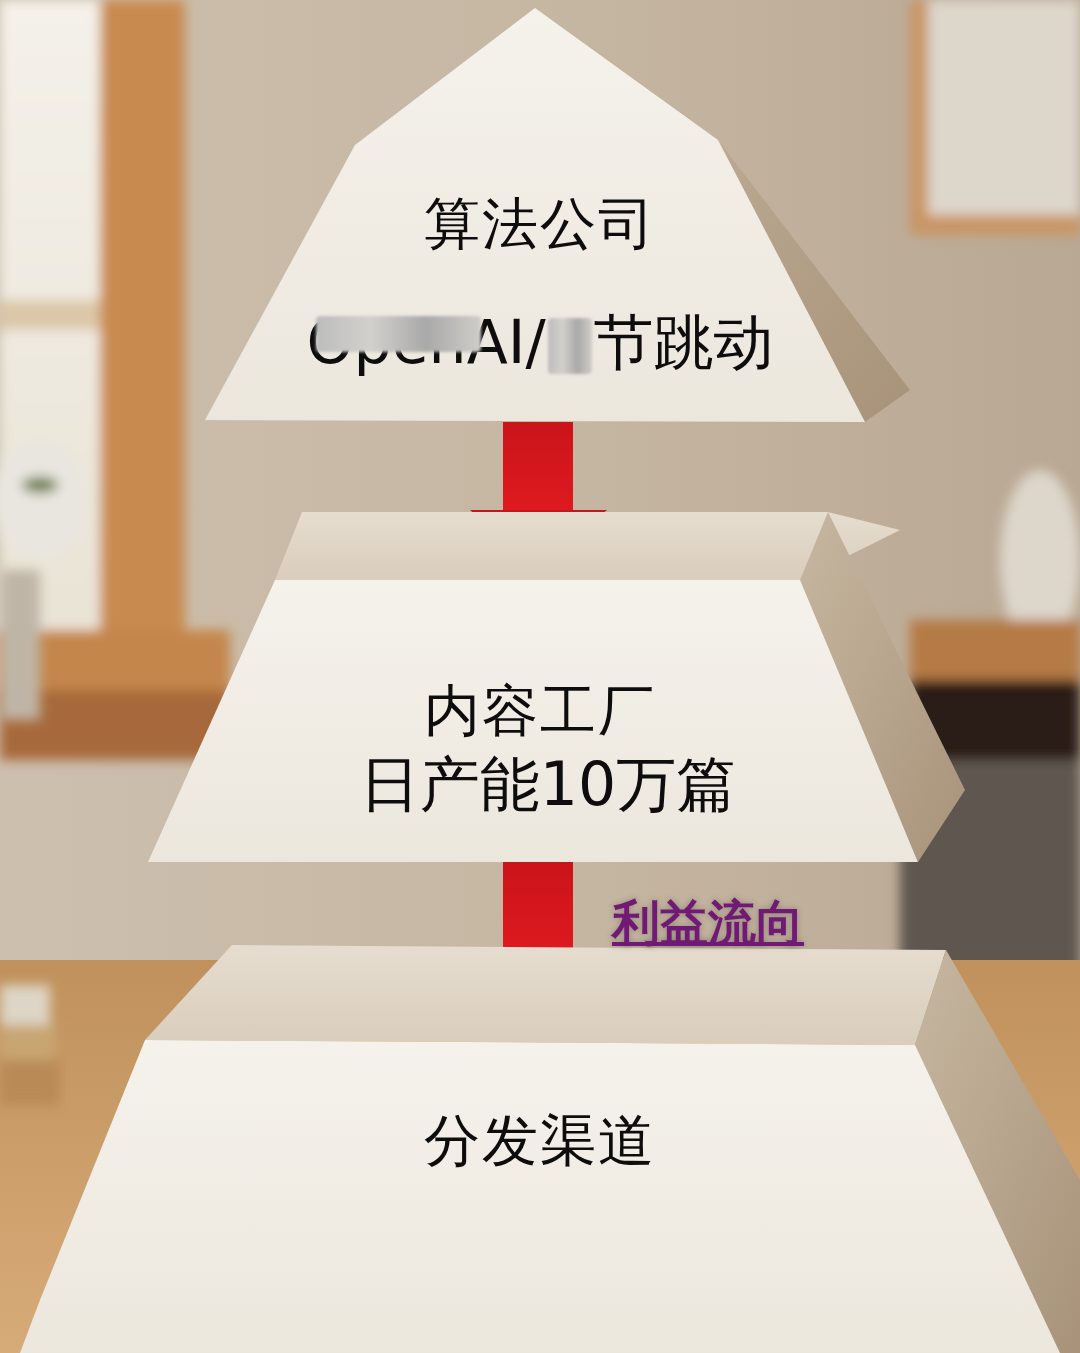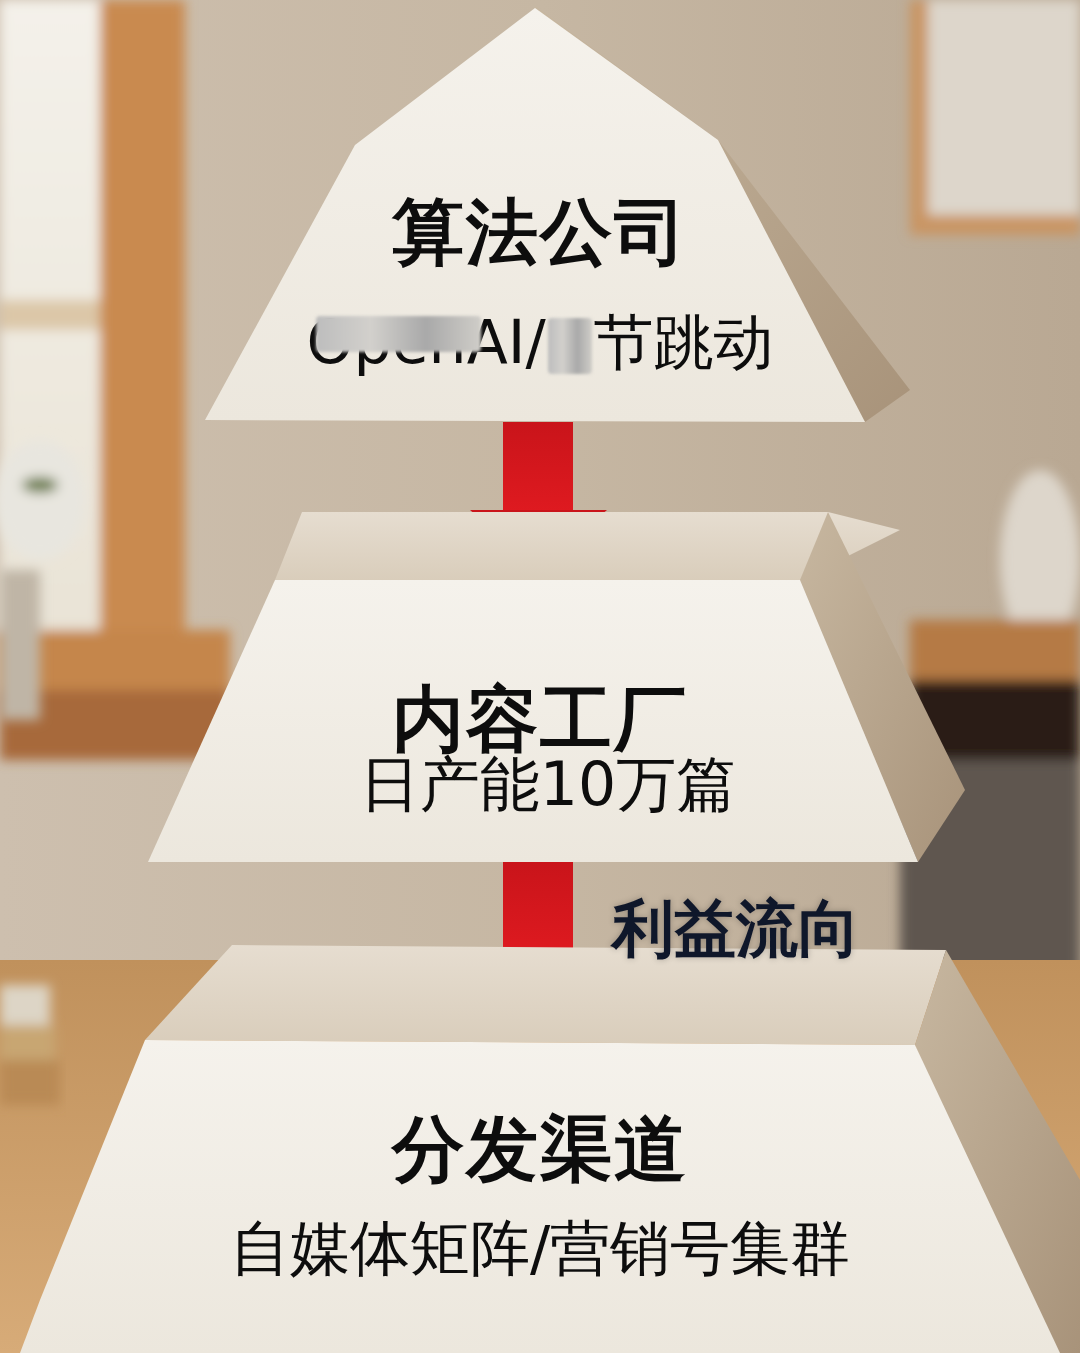--- a/index.html
+++ b/index.html
@@ -7,29 +7,29 @@
       width: 1080px; height: 1353px; overflow: hidden;
       font-family: "DejaVu Sans", "Liberation Sans", sans-serif;
       background: #c9bba8;
     }
     .scene { position: relative; width: 1080px; height: 1353px; overflow: hidden; }
     svg.bg, svg.fg { position: absolute; left: 0; top: 0; }
     .label {
       position: absolute; left: 0; width: 1080px; text-align: center;
       color: #0d0d0d; white-space: nowrap; line-height: 1;
     }
-    .title { font-weight: bold; font-size: 72px; letter-spacing: 2px; }
+    .title { font-weight: normal; font-size: 56px; letter-spacing: 2px; }
     .subtitle { font-size: 60px; }
     .blur {
       display: inline-block; background: linear-gradient(90deg,#bdbdbd,#d2d0cc,#a9a9a9,#cfcdc8);
       filter: blur(1.5px); vertical-align: middle; border-radius: 4px;
     }
     .flow-label {
-      position: absolute; color: #0f172a; font-weight: bold; font-size: 62px;
-      line-height: 1; text-shadow: 0 0 6px rgba(0,0,0,0.25); white-space: nowrap;
+      position: absolute; color: #701a75; font-weight: bold; font-size: 48px;
+      line-height: 1; text-shadow: 0 0 6px rgba(0,0,0,0.25); white-space: nowrap; text-decoration: underline;
     }
   </style>
 </head>
 <body>
 
 <div class="scene">
 
   <svg class="bg" width="1080" height="1353" viewBox="0 0 1080 1353">
     <defs>
       <linearGradient id="wall" x1="0" y1="0" x2="1" y2="0">
@@ -141,15 +141,14 @@
       <span class="blur" style="position:absolute;left:10px;top:4px;width:165px;height:36px;"></span>
     </span>
   </div>
 
   <div class="label title" style="top:642px;margin-top:41px;">内容工厂</div>
   <div class="label subtitle" style="top:754px;padding-left:8px;">日产能10万篇</div>
 
   <div class="flow-label" style="left:612px; top:898px;">利益流向</div>
 
   <div class="label title" style="top:1105px;margin-top:8px;">分发渠道</div>
-  <div class="label subtitle" style="top:1218px;">自媒体矩阵/营销号集群</div>
 
 </div>
 
 </body></html>

